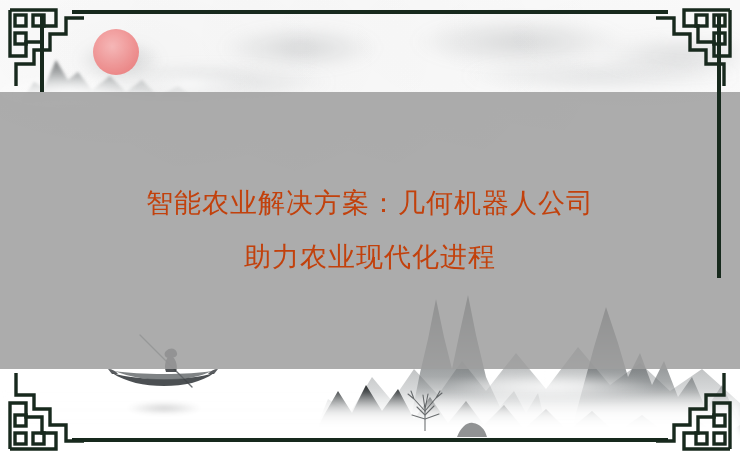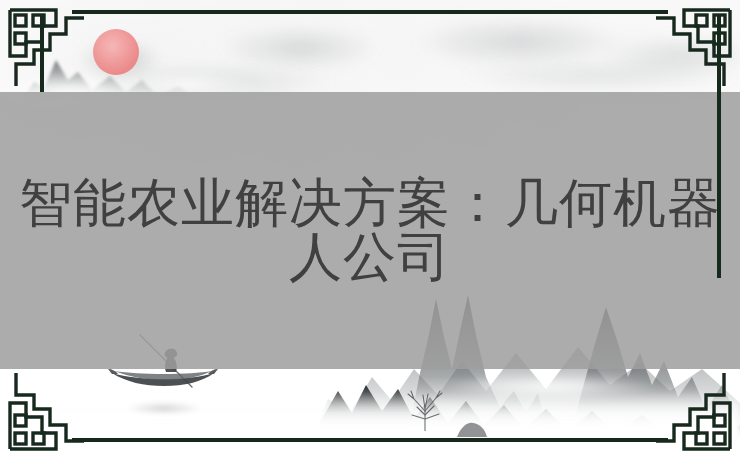--- a/index.html
+++ b/index.html
@@ -107,22 +107,22 @@
   .band{
     position:absolute;left:0;right:0;top:92px;height:277px;
     background:#9e9e9e;
     opacity:.86;
   }
 
   
   .title{
     position:absolute;left:0;right:0;top:176px;
     text-align:center;
-    color:#404040;
-    font-size:53px;
+    color:#c2410c;
+    font-size:27px;
     line-height:54px;
     letter-spacing:1px;
     font-weight:400;
     white-space:pre-line;
     font-family:"DejaVu Sans","Liberation Sans",sans-serif;
   }
 
   
   .frame{position:absolute;inset:0;pointer-events:none;}
   .rule{position:absolute;background:#17291d;}
@@ -235,21 +235,21 @@
         <path d="M10,44 C26,50 44,53 60,53 C78,53 96,50 108,44 C96,46 80,47 60,47 C40,47 24,46 10,44 Z" fill="#5f6467" opacity=".8"></path>
 
         <path d="M4,42 C8,42 12,44 14,47 L8,47 Z" fill="#3d4144" opacity=".85"></path>
         <path d="M114,42 C110,42 106,44 104,47 L110,47 Z" fill="#3d4144" opacity=".85"></path>
       </svg>
     </div>
   </div>
 
   <div class="band"></div>
 
-  <div class="title"><span>智能农业解决方案：几何机器人公司</span><br></div>
+  <div class="title"><span>智能农业解决方案：几何机器人公司</span><br><span>助力农业现代化进程</span></div>
 
   <div class="frame">
     <div class="rule rule-top"></div>
     <div class="rule rule-bottom"></div>
     <div class="rule rule-left-top"></div>
     <div class="rule rule-right-top"></div>
     <div class="rule rule-right-mid"></div>
 
     <div class="corner c-tl">
       <svg viewBox="0 0 86 86">

